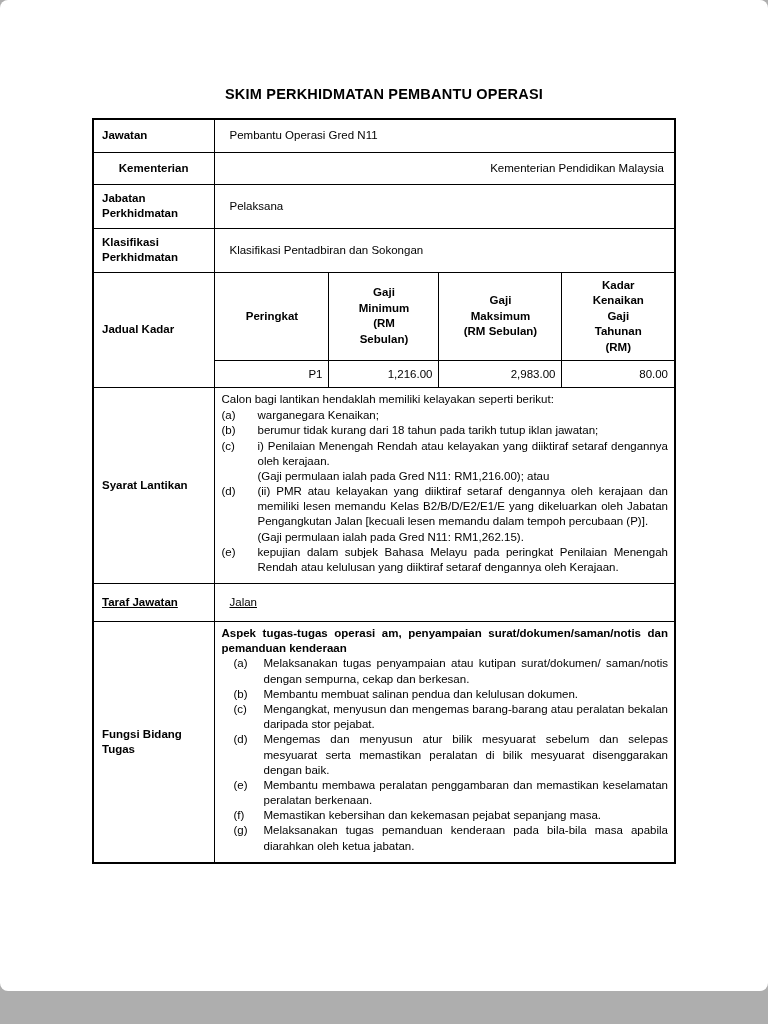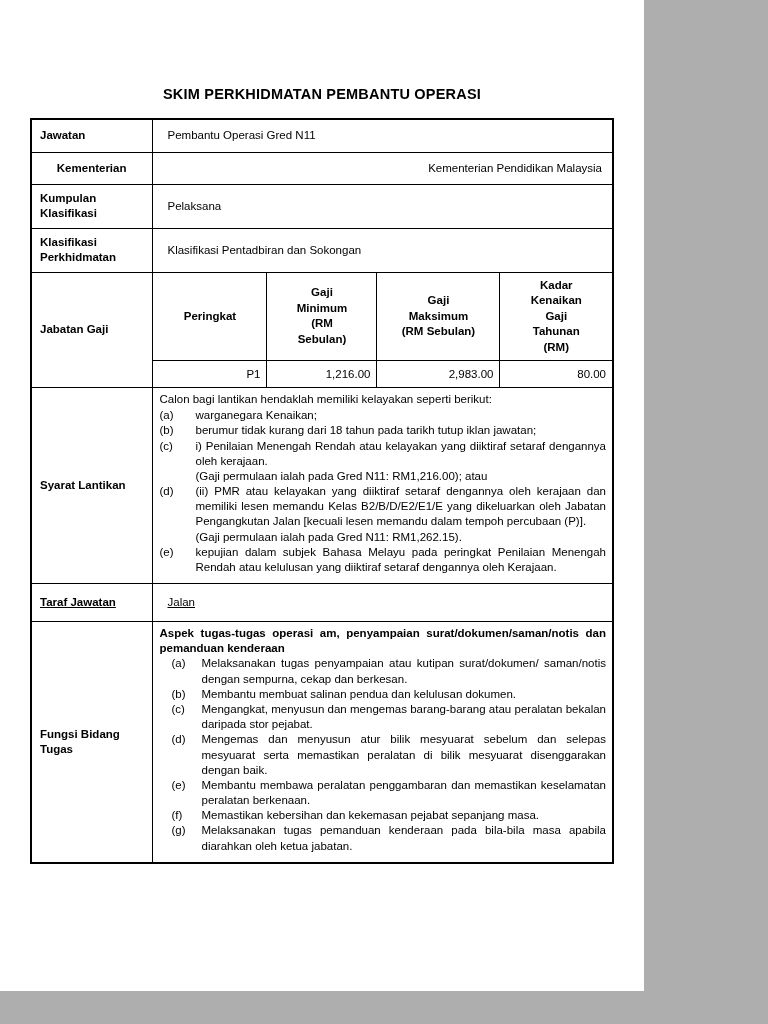--- a/index.html
+++ b/index.html
@@ -4,24 +4,25 @@
 <style>
   * { box-sizing: border-box; }
   html, body { margin: 0; padding: 0; }
   body {
     background: #aeaeae;
     font-family: "Liberation Sans", "DejaVu Sans", sans-serif;
     color: #000;
     width: 768px;
   }
   .page {
-    width: 644px;
+    width: 768px;
     height: 991px;
     background: #ffffff;
     overflow: hidden;
+    border-radius: 8px;
   }
   .doc-title {
     font-size: 14.5px;
     font-weight: bold;
     text-align: center;
     margin: 0;
     padding-top: 86px;
     letter-spacing: 0.2px;
   }
   table.main {
@@ -106,31 +107,31 @@
       <td class="lbl">Jawatan</td>
       <td class="val" colspan="4">Pembantu Operasi Gred N11</td>
     </tr>
 
     <tr class="r-kementerian">
       <td class="lbl">Kementerian</td>
       <td class="val" colspan="4">Kementerian Pendidikan Malaysia</td>
     </tr>
 
     <tr class="r-kumpulan">
-      <td class="lbl">Kumpulan Klasifikasi</td>
+      <td class="lbl">Jabatan Perkhidmatan</td>
       <td class="val" colspan="4">Pelaksana</td>
     </tr>
 
     <tr class="r-klasifikasi">
       <td class="lbl">Klasifikasi Perkhidmatan</td>
       <td class="val" colspan="4">Klasifikasi Pentadbiran dan Sokongan</td>
     </tr>
 
     <tr class="r-gaji-head">
-      <td class="lbl" rowspan="2">Jabatan Gaji</td>
+      <td class="lbl" rowspan="2">Jadual Kadar</td>
       <td class="ghead">Peringkat</td>
       <td class="ghead">Gaji Minimum (RM Sebulan)</td>
       <td class="ghead">Gaji Maksimum (RM Sebulan)</td>
       <td class="ghead">Kadar Kenaikan Gaji Tahunan (RM)</td>
     </tr>
 
     <tr class="r-gaji-val">
       <td class="gval">P1</td>
       <td class="gval">1,216.00</td>
       <td class="gval">2,983.00</td>

